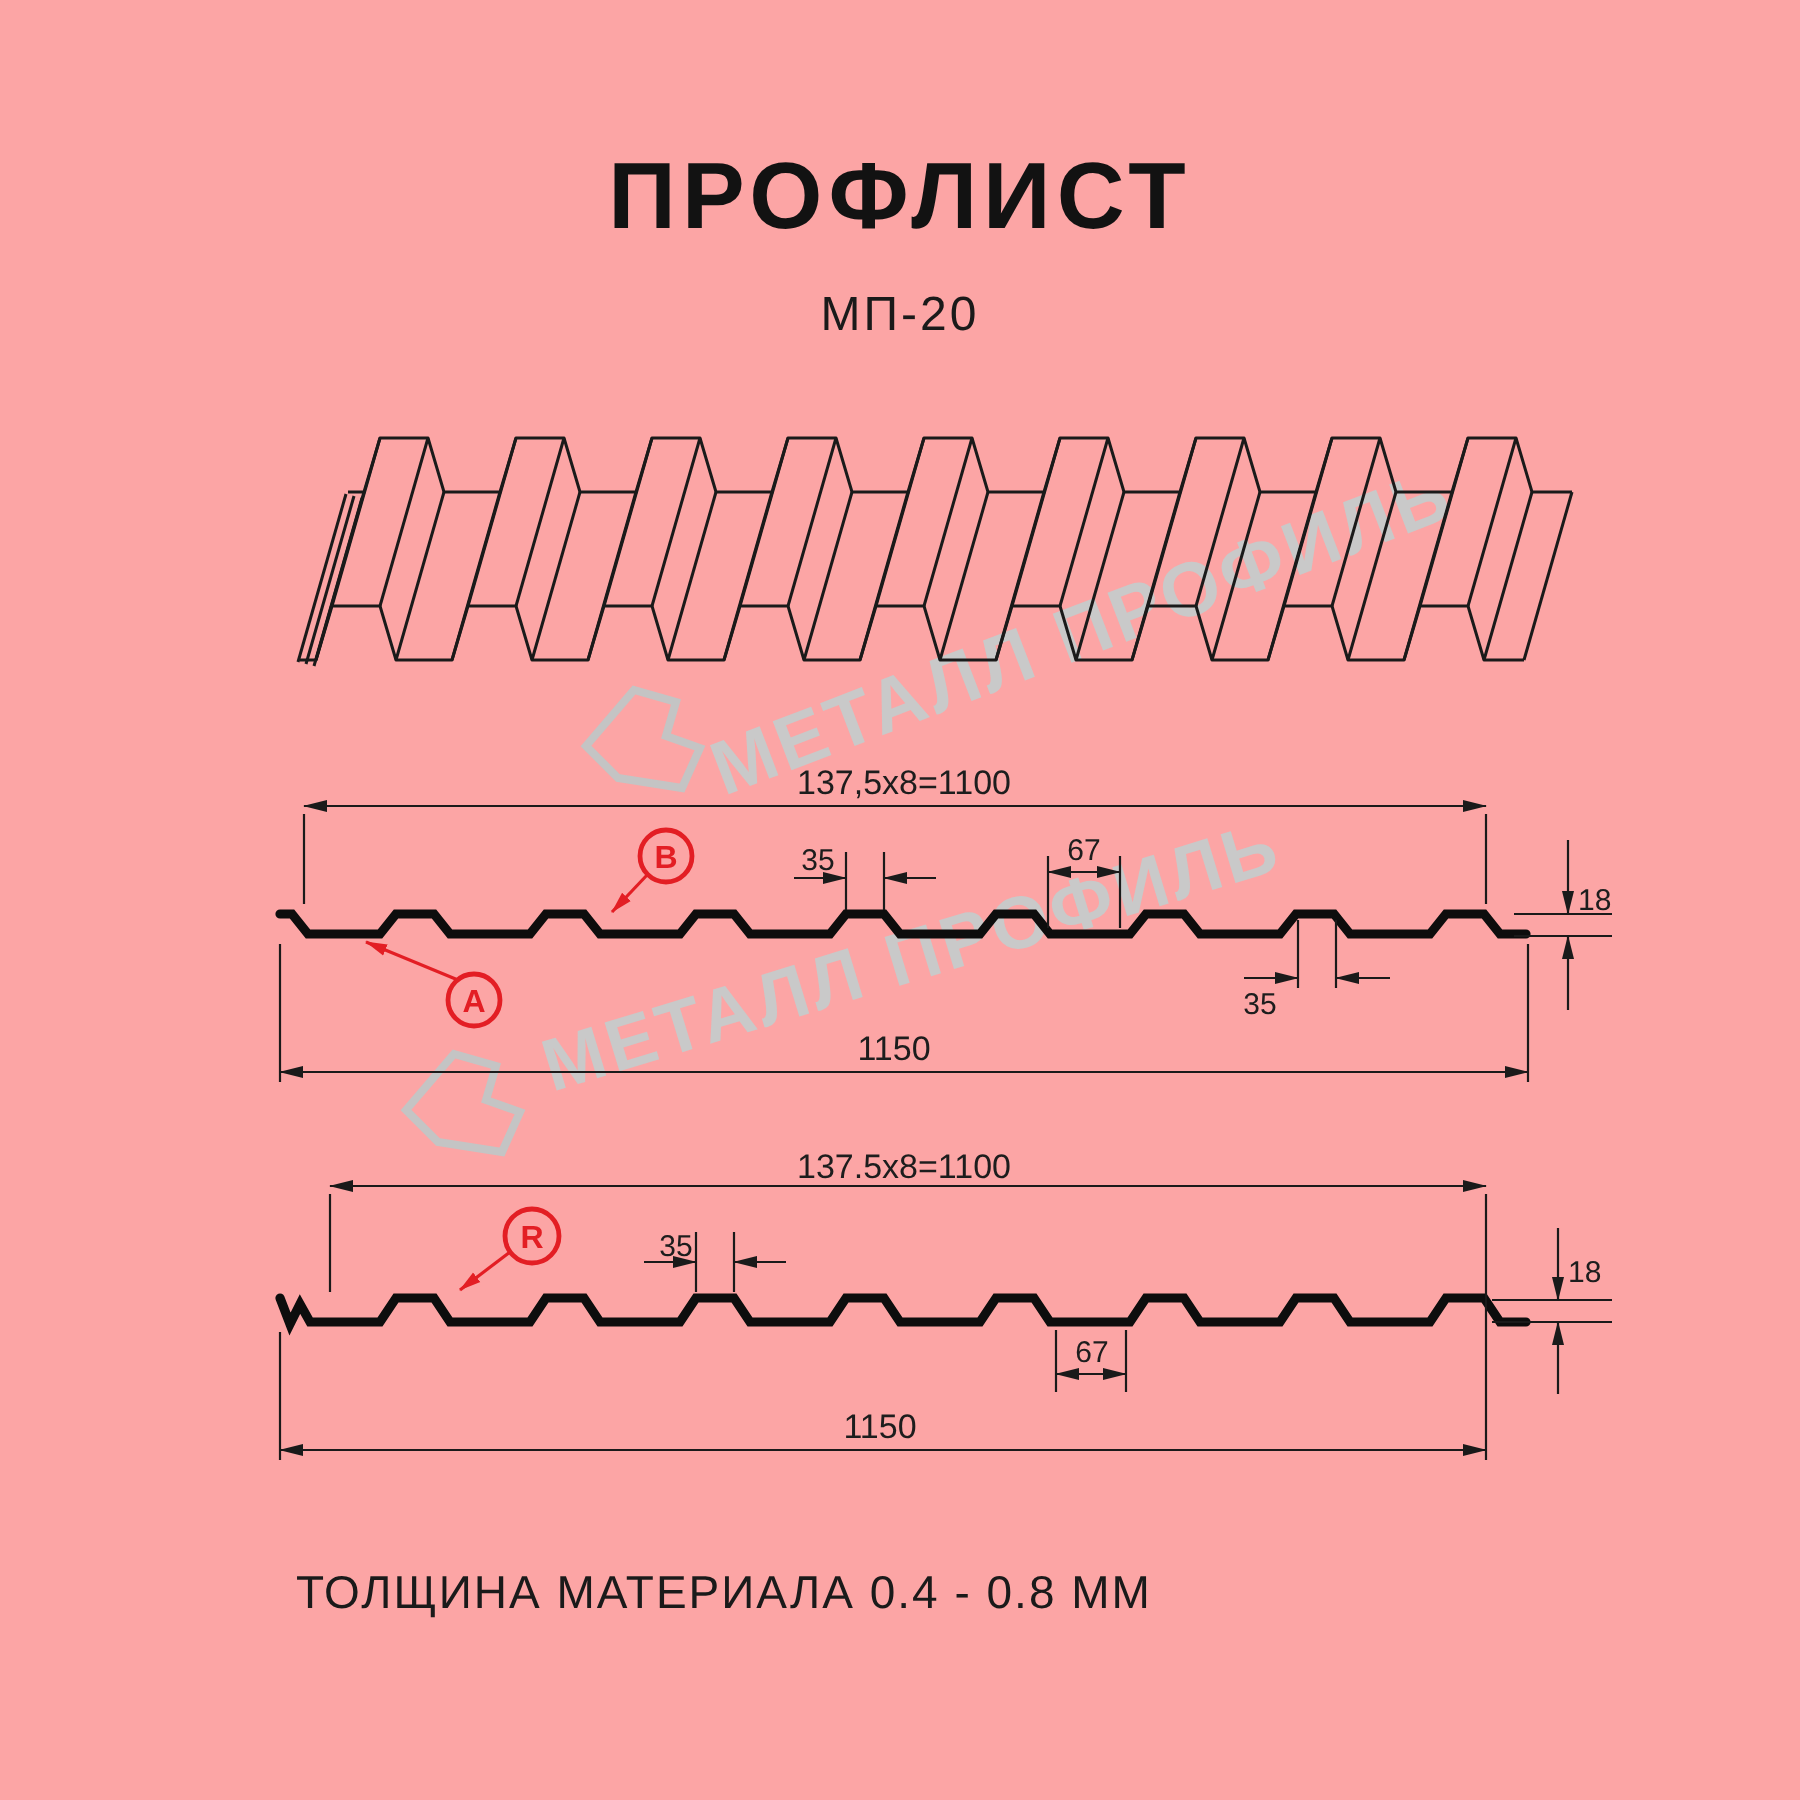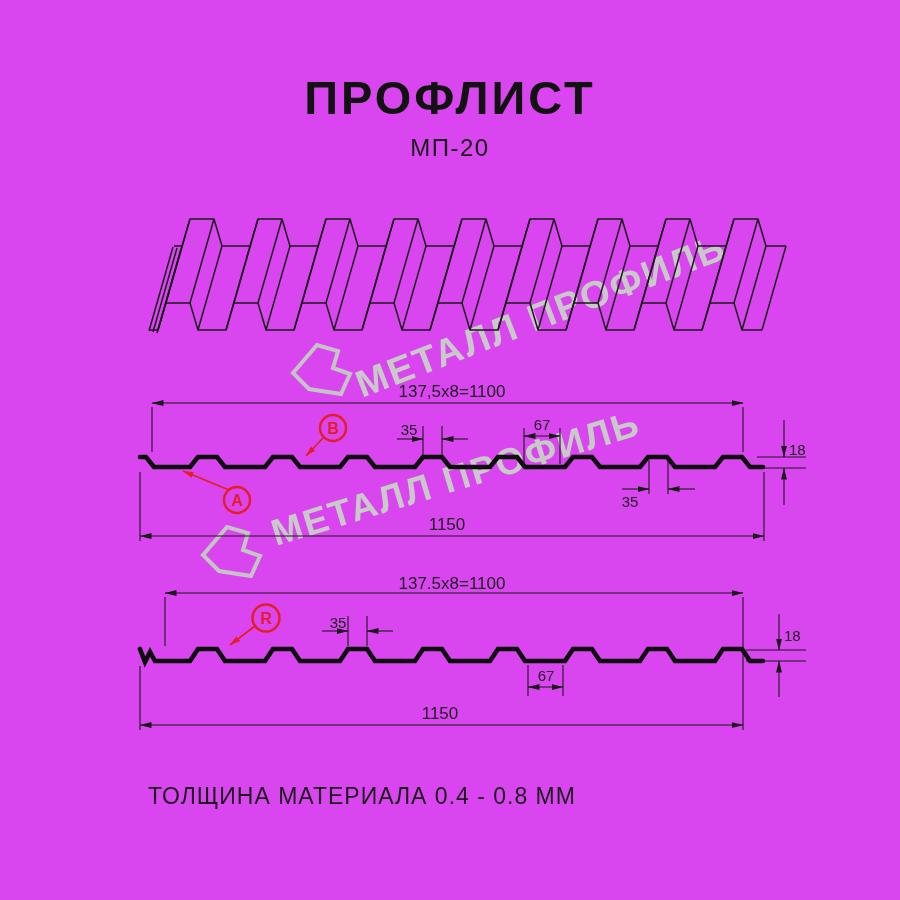--- a/index.html
+++ b/index.html
@@ -1,20 +1,20 @@
 <!DOCTYPE html>
 <html><head>
 <meta charset="utf-8">
 <style>
   html,body{margin:0;padding:0;background:#fff;}
-  #canvas{position:relative;width:900px;height:900px;background:#d946ef;overflow:hidden;
+  #canvas{position:relative;width:900px;height:900px;background:#fca5a5;overflow:hidden;
           font-family:"Liberation Sans",sans-serif;}
   .title{position:absolute;left:0;top:70px;width:900px;text-align:center;
          font-size:47px;font-weight:800;letter-spacing:3px;color:#121212;}
-  .subtitle{position:absolute;left:0;top:134px;width:900px;text-align:center;
+  .subtitle{position:absolute;left:0;top:144px;width:900px;text-align:center;
          font-size:24px;font-weight:500;letter-spacing:1.5px;color:#1a1a1a;}
   .footer{position:absolute;left:0;top:783px;width:724px;text-align:center;
          font-size:23px;font-weight:500;letter-spacing:1px;color:#1a1a1a;}
   svg{position:absolute;left:0;top:0;}
   text{font-family:"Liberation Sans",sans-serif;}
   .dimtxt{font-size:15px;fill:#1d1d1d;}
   .dimtxt-big{font-size:17px;fill:#1d1d1d;}
   .dimline{stroke:#1a1a1a;stroke-width:1.1;fill:none;}
   .profile{stroke:#0d0d0d;stroke-width:4.6;fill:none;stroke-linecap:round;}
   .sheet3d{stroke:#1a1a1a;stroke-width:1.5;fill:none;stroke-linejoin:round;}

